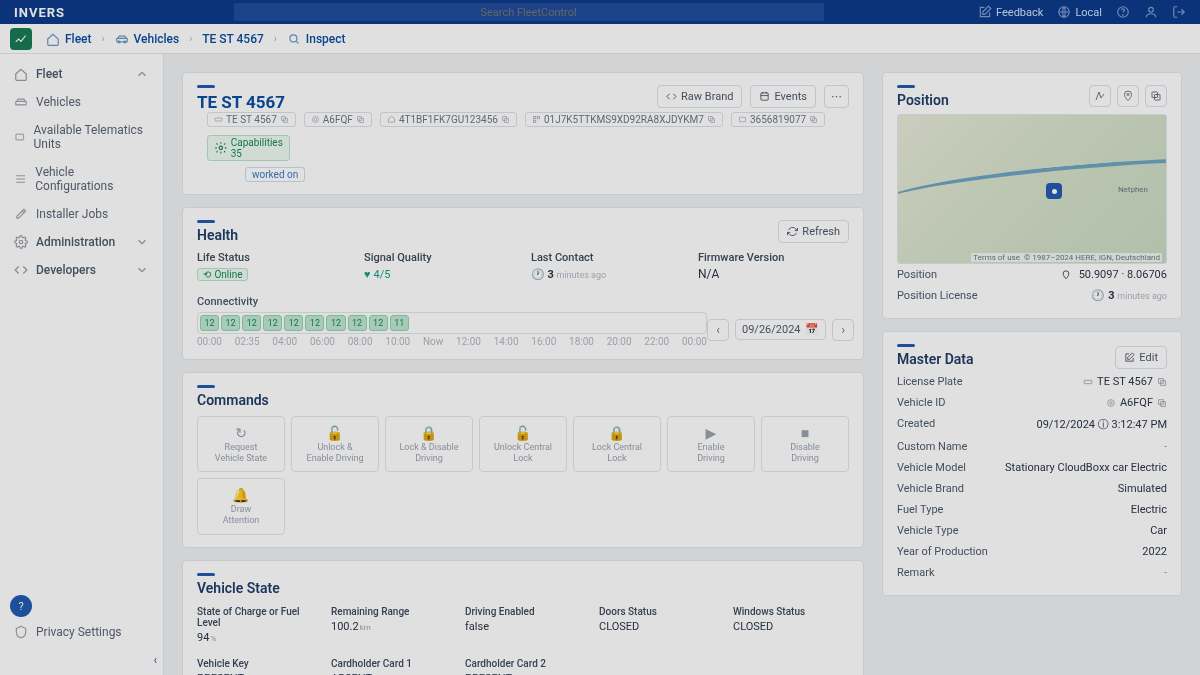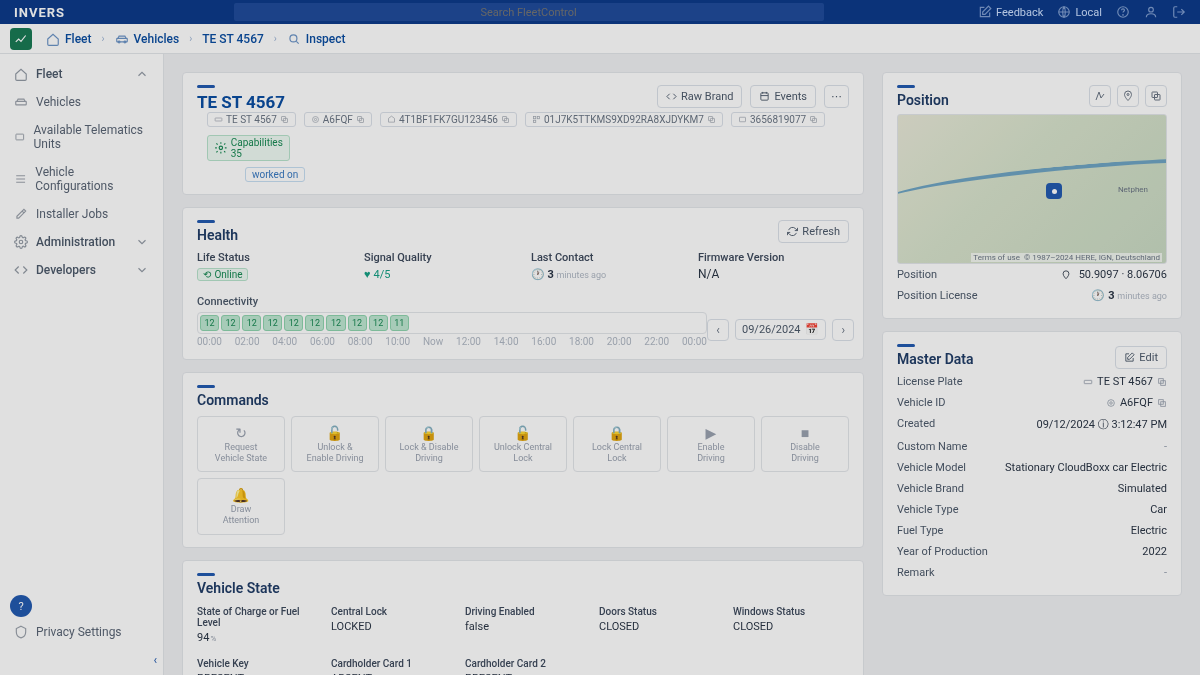--- a/index.html
+++ b/index.html
@@ -363,21 +363,21 @@
                 <div class="conn-bar empty"></div>
                 <div class="conn-bar empty"></div>
                 <div class="conn-bar empty"></div>
                 <div class="conn-bar empty"></div>
                 <div class="conn-bar empty"></div>
                 <div class="conn-bar empty"></div>
                 <div class="conn-bar empty"></div>
               </div>
             <div class="axis" id="conn-axis">
                 <span>00:00</span>
-                <span>02:00</span>
+                <span>02:35</span>
                 <span>04:00</span>
                 <span>06:00</span>
                 <span>08:00</span>
                 <span>10:00</span>
                 <span>Now</span>
                 <span>12:00</span>
                 <span>14:00</span>
                 <span>16:00</span>
                 <span>18:00</span>
                 <span>20:00</span>
@@ -410,22 +410,22 @@
 
       <div class="card">
         <div class="accent"></div>
           <div class="sec-title">Vehicle State</div>
         <div class="vs-grid">
           <div class="vs-item">
               <div class="lbl">State of Charge or Fuel Level</div>
               <div class="val"><span>94</span><span class="unit">%</span></div>
             </div>
           <div class="vs-item">
-              <div class="lbl">Central Lock</div>
-              <div class="val">LOCKED</div>
+              <div class="lbl">Remaining Range</div>
+              <div class="val"><span>100.2</span><span class="unit">km</span></div>
             </div>
           <div class="vs-item">
               <div class="lbl">Driving Enabled</div>
               <div class="val">false</div>
             </div>
           <div class="vs-item">
               <div class="lbl">Doors Status</div>
               <div class="val">CLOSED</div>
             </div>
           <div class="vs-item">
@@ -545,26 +545,26 @@
           </div>
         <div class="kv">
             <span class="k">Vehicle Model</span>
             <span class="v">Stationary CloudBoxx car Electric</span>
           </div>
         <div class="kv">
             <span class="k">Vehicle Brand</span>
             <span class="v">Simulated</span>
           </div>
         <div class="kv">
+            <span class="k">Fuel Type</span>
+            <span class="v">Electric</span>
+          </div>
+        <div class="kv">
             <span class="k">Vehicle Type</span>
             <span class="v">Car</span>
-          </div>
-        <div class="kv">
-            <span class="k">Fuel Type</span>
-            <span class="v">Electric</span>
           </div>
         <div class="kv">
             <span class="k">Year of Production</span>
             <span class="v">2022</span>
           </div>
         <div class="kv">
             <span class="k">Remark</span>
             <span class="v dash">-</span>
           </div>
       </div>

